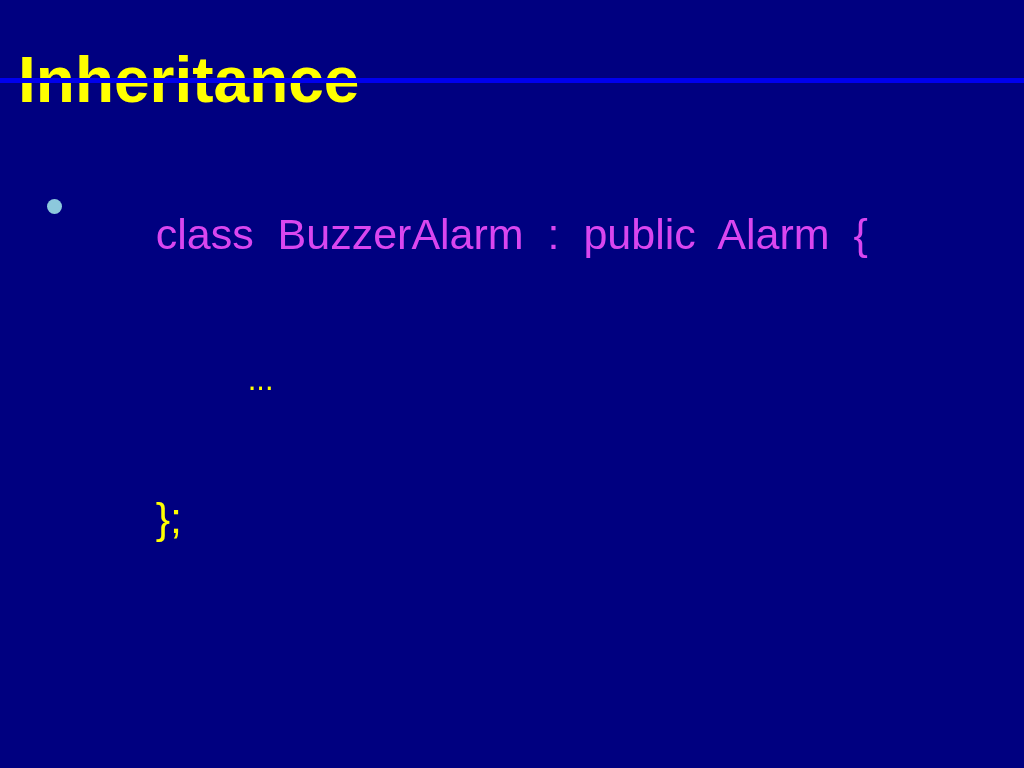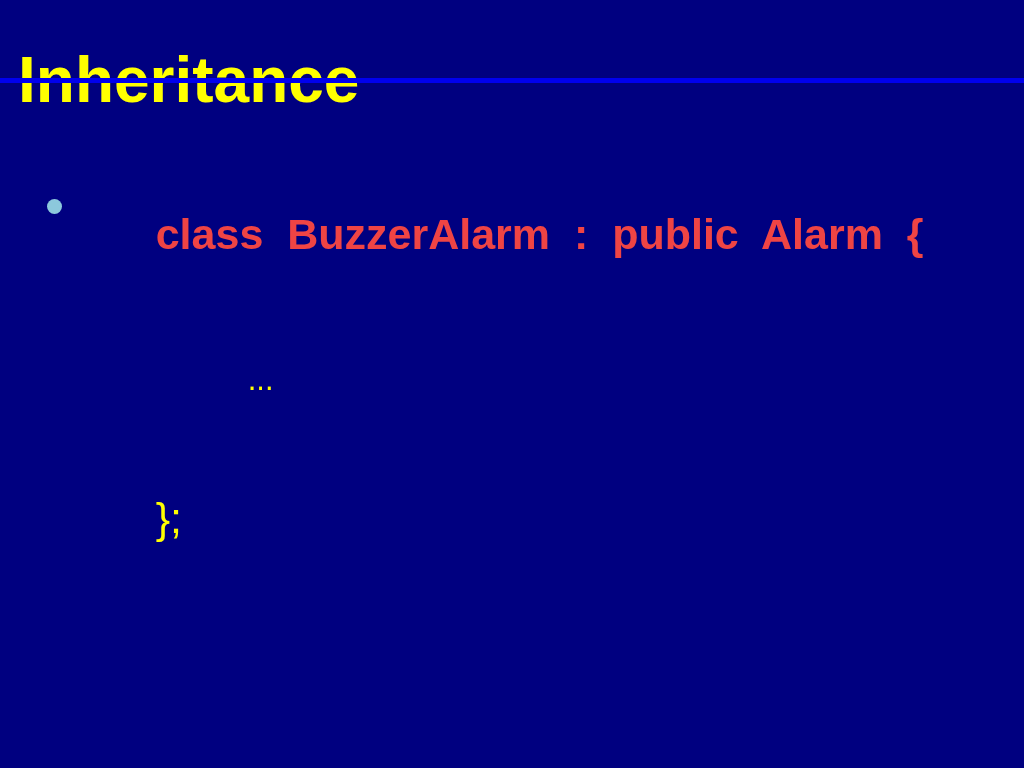--- a/index.html
+++ b/index.html
@@ -58,22 +58,21 @@
   }
 
   
   .lvl1 {
     padding-left: 84px;
     font-size: 43px;
     line-height: 57px;
     color: #ffffff;
   }
   .lvl1.code {
-    color: #ef4444;
-    font-weight: bold;
+    color: #d946ef;
   }
   .lvl1 .dot {
     position: absolute;
     left: 47px;
     top: 50%;
     margin-top: -7px;
     width: 15px;
     height: 15px;
     border-radius: 50%;
     background: #8cc8dc;

